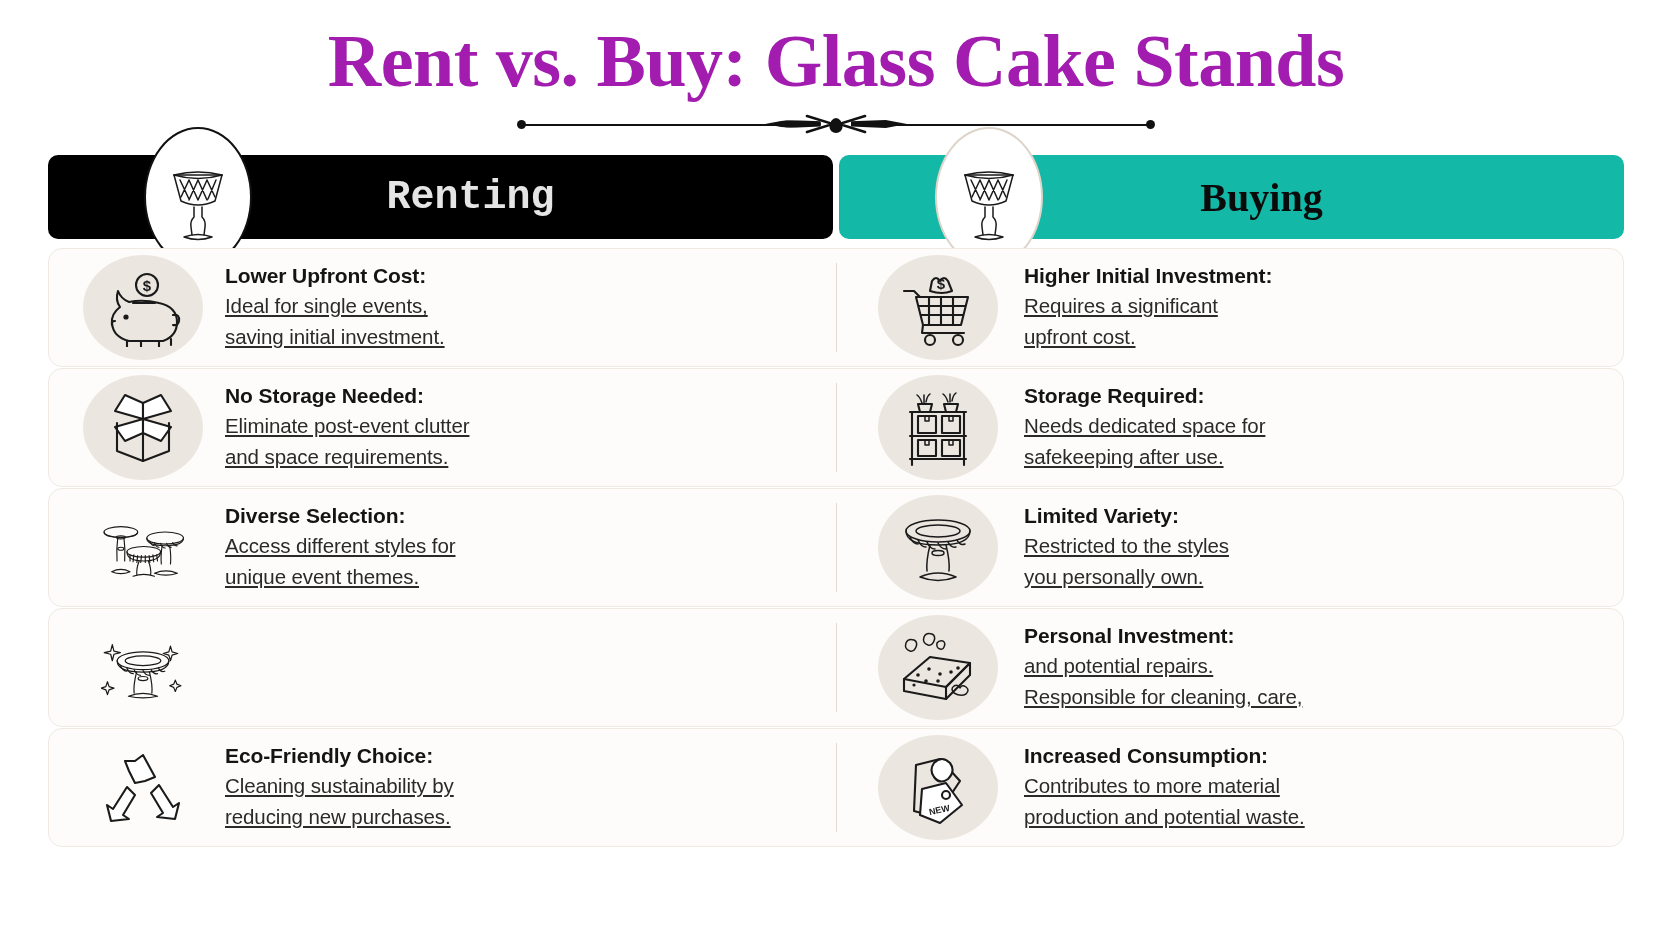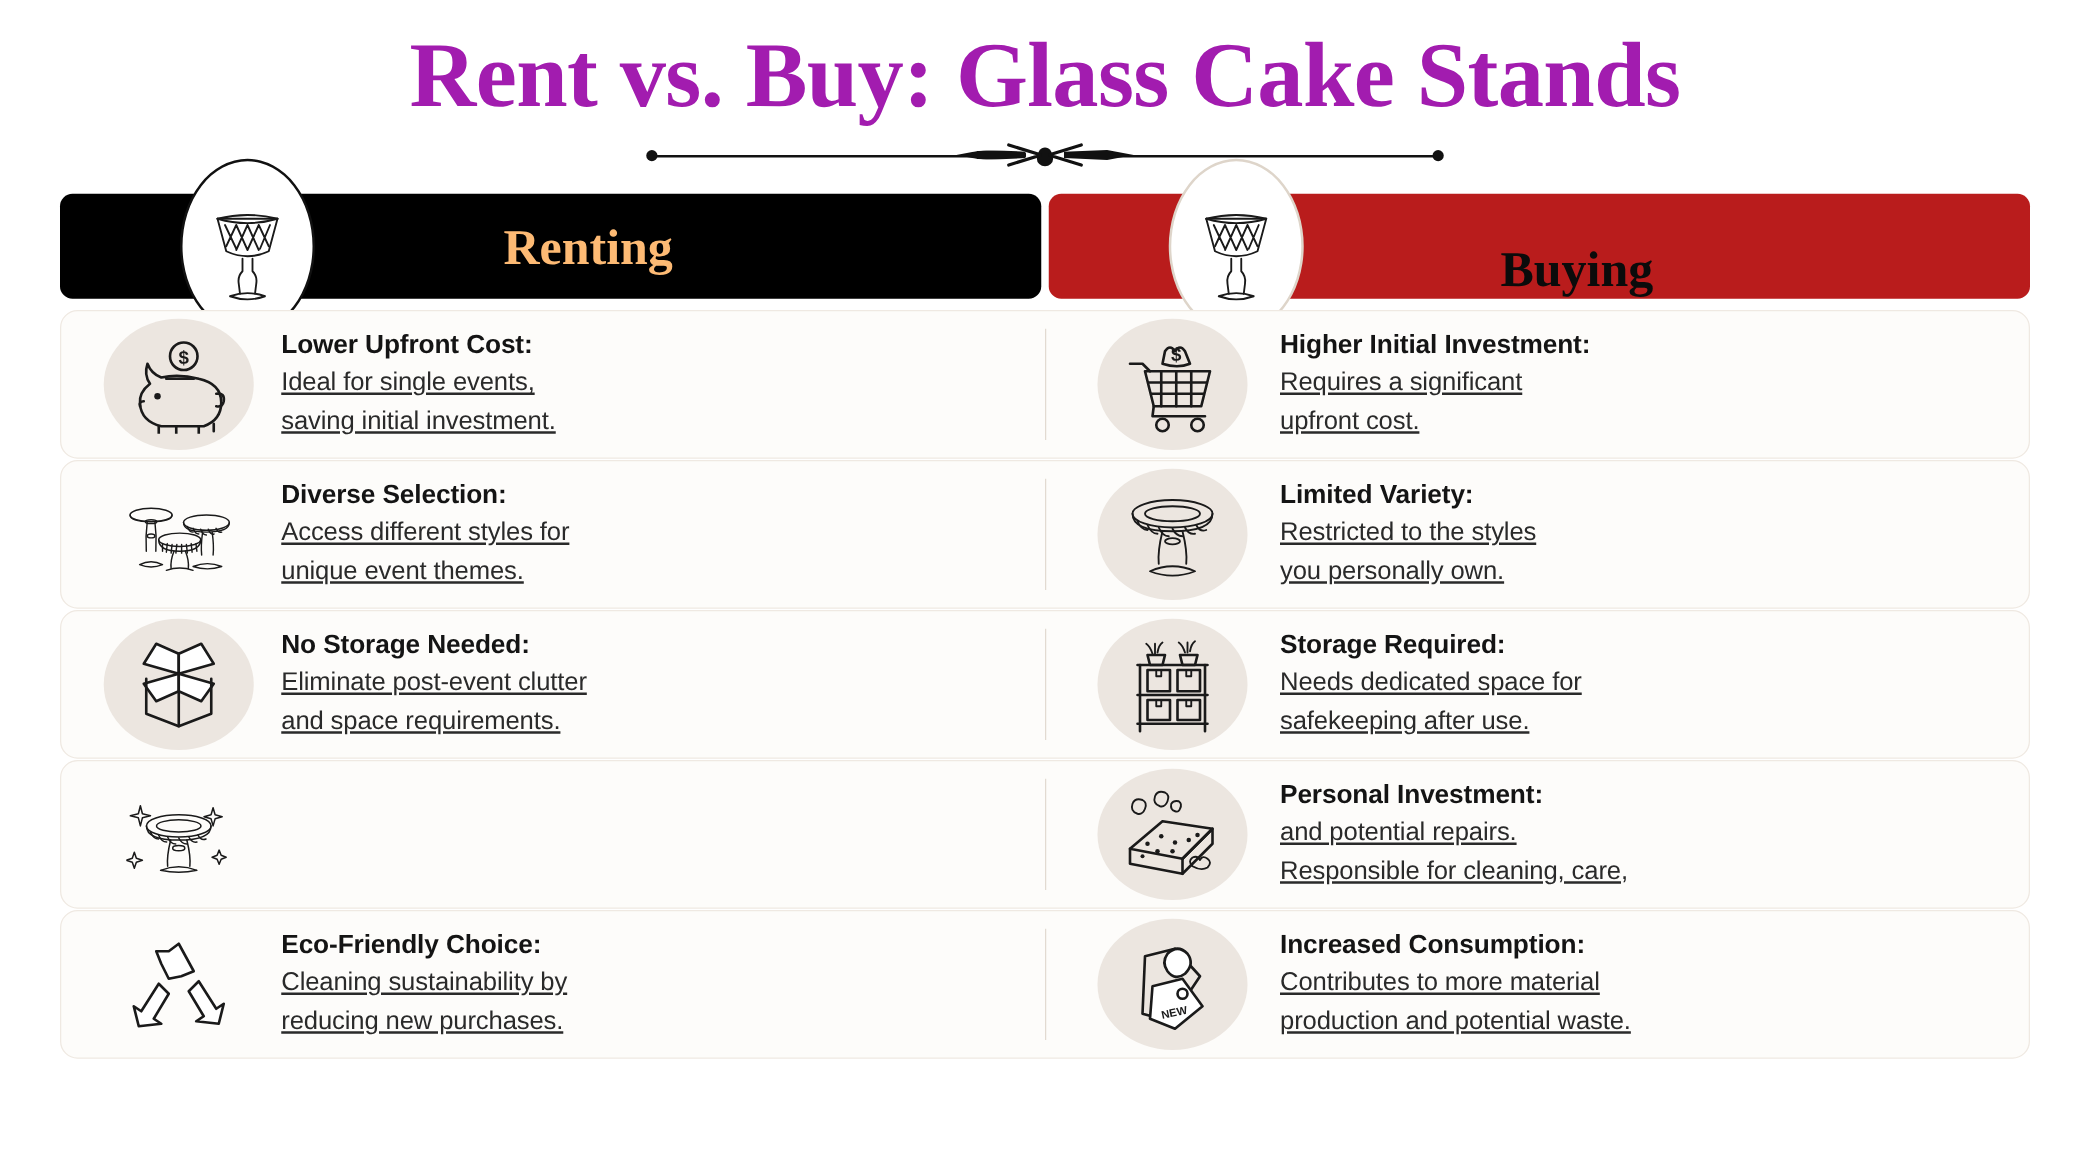--- a/index.html
+++ b/index.html
@@ -69,28 +69,28 @@
   .headers {
     position:absolute; top:155px; left:48px; right:48px;
     display:flex; gap:6px; height:84px;
   }
   .hbar {
     flex:1; border-radius:10px;
     display:flex; align-items:center;
     position:relative;
   }
   .hbar.renting { background:#000000; }
-  .hbar.buying  { background:#b91c1c;align-items:flex-end; }
+  .hbar.buying  { background:#14b8a6; }
   .hbar-title {
     font-family:"Liberation Serif", serif;
     font-weight:700; font-size:40px;
     width:100%; text-align:center;
     padding-left:60px;
   }
-  .hbar.renting .hbar-title { color:#fdba74; }
+  .hbar.renting .hbar-title { color:#e5e5e5;font-family:Liberation Mono, monospace; }
   .hbar.buying  .hbar-title { color:#0b0b0b; }
   .badge {
     position:absolute; left:96px; top:-28px;
     width:108px; height:140px; border-radius:50%;
     background:#ffffff;
     display:flex; align-items:center; justify-content:center;
   }
   .badge.dark-ring { border:2px solid #111; }
   .badge.light-ring { border:2px solid #ded5ca; }
   .badge svg { width:72px; height:96px; }
@@ -244,20 +244,63 @@
           <div class="t-head">Higher Initial Investment:</div>
           <div class="t-body">Requires a significant</div>
           <div class="t-body">upfront cost.</div>
         </div>
       </div>
     </div>
 
     <div class="row">
       <div class="divider"></div>
       <div class="cell left">
+        <div class="icon-holder">
+          <svg viewBox="0 0 84 78">
+            <path class="sk-fillw" d="M42 30 L14 22 L24 6 L42 14 Z"></path>
+            <path class="sk-fillw" d="M42 30 L70 22 L60 6 L42 14 Z"></path>
+            <path class="sk-fillw" d="M42 30 L14 38 L24 52 L42 44 Z"></path>
+            <path class="sk-fillw" d="M42 30 L70 38 L60 52 L42 44 Z"></path>
+            <path class="sk" d="M16 34 L16 62 L42 72 L68 62 L68 34"></path>
+            <path class="sk" d="M42 44 L42 72"></path>
+          </svg>
+        </div>
+        <div class="txt">
+          <div class="t-head">No Storage Needed:</div>
+          <div class="t-body">Eliminate post-event clutter</div>
+          <div class="t-body">and space requirements.</div>
+        </div>
+      </div>
+      <div class="cell right">
+        <div class="icon-holder">
+          <svg viewBox="0 0 84 78">
+            <path class="sk-thin" d="M26 14 Q24 8 21 6 M30 13 Q31 7 34 5 M28 14 Q28 9 28 6"></path>
+            <path class="sk" d="M22 15 L36 15 L34 23 L24 23 Z"></path>
+            <path class="sk-thin" d="M52 13 Q50 7 47 5 M56 12 Q57 6 60 4 M54 13 Q54 8 54 5"></path>
+            <path class="sk" d="M48 15 L62 15 L60 23 L50 23 Z"></path>
+            <path class="sk" d="M14 23 L70 23 M14 47 L70 47 M14 70 L70 70"></path>
+            <path class="sk" d="M16 23 L16 76 M68 23 L68 76"></path>
+            <path class="sk" d="M22 27 L40 27 L40 44 L22 44 Z"></path>
+            <path class="sk" d="M46 27 L64 27 L64 44 L46 44 Z"></path>
+            <path class="sk" d="M22 51 L40 51 L40 67 L22 67 Z"></path>
+            <path class="sk" d="M46 51 L64 51 L64 67 L46 67 Z"></path>
+            <path class="sk-thin" d="M29 27 L29 32 L33 32 L33 27 M53 27 L53 32 L57 32 L57 27 M29 51 L29 56 L33 56 L33 51 M53 51 L53 56 L57 56 L57 51"></path>
+          </svg>
+        </div>
+        <div class="txt rightpad">
+          <div class="t-head">Storage Required:</div>
+          <div class="t-body">Needs dedicated space for</div>
+          <div class="t-body">safekeeping after use.</div>
+        </div>
+      </div>
+    </div>
+
+    <div class="row">
+      <div class="divider"></div>
+      <div class="cell left">
         <div class="icon-holder clear">
           <svg viewBox="0 0 110 78">
             <ellipse class="sk-thin" cx="26" cy="18" rx="22" ry="7"></ellipse>
             <path class="sk-thin" d="M4 18 Q4 25 26 25 Q48 25 48 18"></path>
             <path class="sk-thin" d="M22 25 Q20 40 21 56 M30 25 Q32 40 31 56"></path>
             <ellipse class="sk-thin" cx="26" cy="25" rx="6" ry="2"></ellipse>
             <ellipse class="sk-thin" cx="26" cy="40" rx="4" ry="2"></ellipse>
             <path class="sk-thin" d="M14 70 Q26 64 38 70 Q26 75 14 70 Z"></path>
             <ellipse class="sk-thin" cx="84" cy="26" rx="24" ry="8"></ellipse>
             <path class="sk-thin" d="M60 26 Q60 36 84 36 Q108 36 108 26"></path>
@@ -293,63 +336,20 @@
           <div class="t-head">Limited Variety:</div>
           <div class="t-body">Restricted to the styles</div>
           <div class="t-body">you personally own.</div>
         </div>
       </div>
     </div>
 
     <div class="row">
       <div class="divider"></div>
       <div class="cell left">
-        <div class="icon-holder">
-          <svg viewBox="0 0 84 78">
-            <path class="sk-fillw" d="M42 30 L14 22 L24 6 L42 14 Z"></path>
-            <path class="sk-fillw" d="M42 30 L70 22 L60 6 L42 14 Z"></path>
-            <path class="sk-fillw" d="M42 30 L14 38 L24 52 L42 44 Z"></path>
-            <path class="sk-fillw" d="M42 30 L70 38 L60 52 L42 44 Z"></path>
-            <path class="sk" d="M16 34 L16 62 L42 72 L68 62 L68 34"></path>
-            <path class="sk" d="M42 44 L42 72"></path>
-          </svg>
-        </div>
-        <div class="txt">
-          <div class="t-head">No Storage Needed:</div>
-          <div class="t-body">Eliminate post-event clutter</div>
-          <div class="t-body">and space requirements.</div>
-        </div>
-      </div>
-      <div class="cell right">
-        <div class="icon-holder">
-          <svg viewBox="0 0 84 78">
-            <path class="sk-thin" d="M26 14 Q24 8 21 6 M30 13 Q31 7 34 5 M28 14 Q28 9 28 6"></path>
-            <path class="sk" d="M22 15 L36 15 L34 23 L24 23 Z"></path>
-            <path class="sk-thin" d="M52 13 Q50 7 47 5 M56 12 Q57 6 60 4 M54 13 Q54 8 54 5"></path>
-            <path class="sk" d="M48 15 L62 15 L60 23 L50 23 Z"></path>
-            <path class="sk" d="M14 23 L70 23 M14 47 L70 47 M14 70 L70 70"></path>
-            <path class="sk" d="M16 23 L16 76 M68 23 L68 76"></path>
-            <path class="sk" d="M22 27 L40 27 L40 44 L22 44 Z"></path>
-            <path class="sk" d="M46 27 L64 27 L64 44 L46 44 Z"></path>
-            <path class="sk" d="M22 51 L40 51 L40 67 L22 67 Z"></path>
-            <path class="sk" d="M46 51 L64 51 L64 67 L46 67 Z"></path>
-            <path class="sk-thin" d="M29 27 L29 32 L33 32 L33 27 M53 27 L53 32 L57 32 L57 27 M29 51 L29 56 L33 56 L33 51 M53 51 L53 56 L57 56 L57 51"></path>
-          </svg>
-        </div>
-        <div class="txt rightpad">
-          <div class="t-head">Storage Required:</div>
-          <div class="t-body">Needs dedicated space for</div>
-          <div class="t-body">safekeeping after use.</div>
-        </div>
-      </div>
-    </div>
-
-    <div class="row">
-      <div class="divider"></div>
-      <div class="cell left">
         <div class="icon-holder clear">
           <svg viewBox="0 0 104 78">
             <ellipse class="sk-thin" cx="52" cy="30" rx="32" ry="11"></ellipse>
             <ellipse class="sk-thin" cx="52" cy="30" rx="22" ry="6"></ellipse>
             <path class="sk-thin" d="M20 30 Q20 44 52 44 Q84 44 84 30"></path>
             <path class="sk-thin" d="M24 36 Q27 43 32 43 M32 39 Q35 46 40 46 M41 41 Q44 48 49 48 M52 42 Q55 48 60 48 M62 41 Q65 47 70 46 M71 39 Q74 45 79 43"></path>
             <path class="sk-thin" d="M44 44 Q40 60 41 70 M60 44 Q64 60 63 70"></path>
             <ellipse class="sk-thin" cx="52" cy="52" rx="6" ry="2.5"></ellipse>
             <path class="sk-thin" d="M34 74 Q52 67 70 74 Q52 78 34 74 Z"></path>
             <path class="sk-thin" d="M14 10 L16 18 L24 20 L16 22 L14 30 L12 22 L4 20 L12 18 Z"></path>

